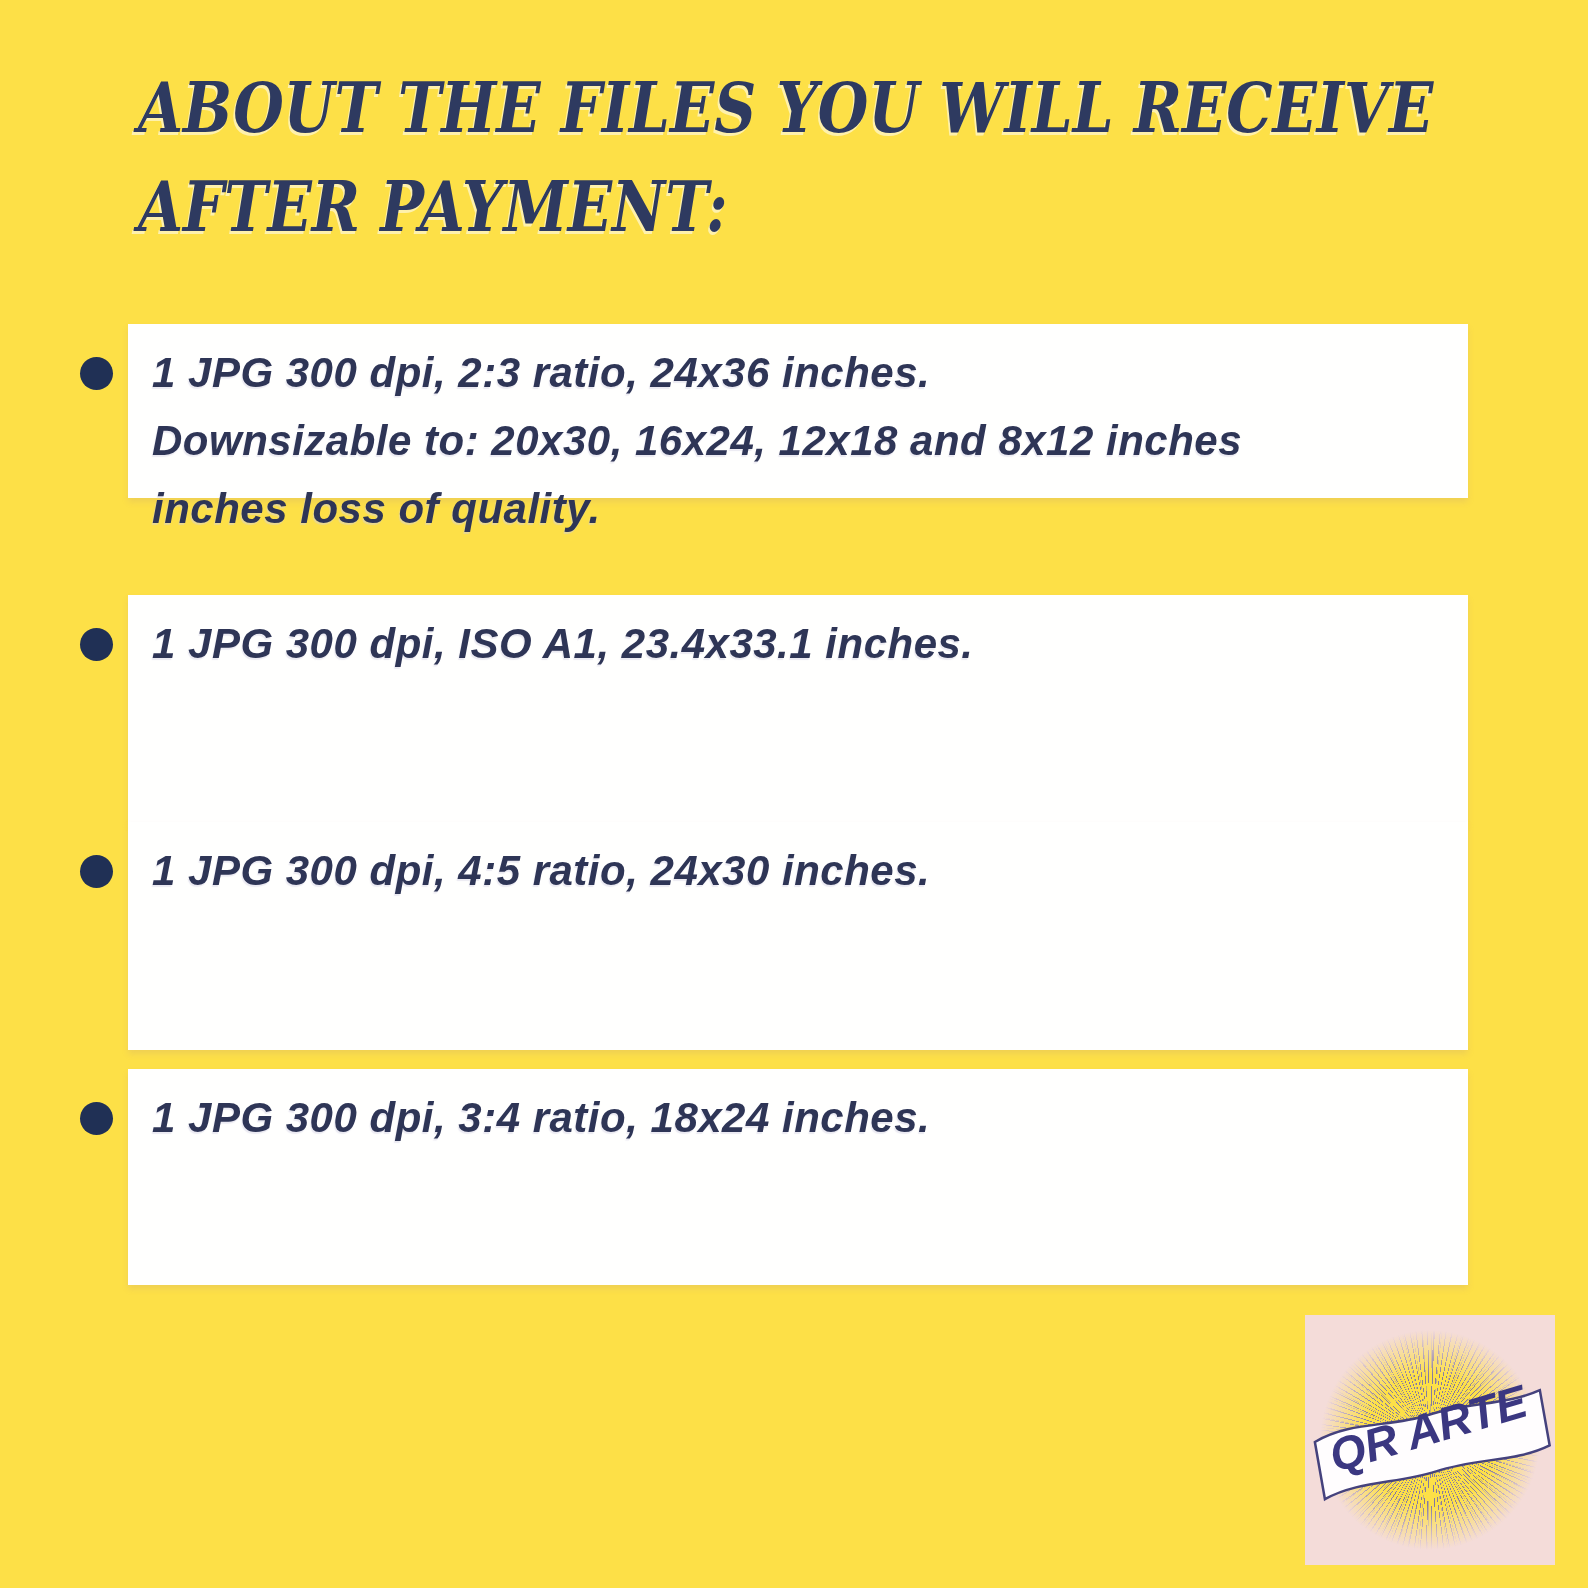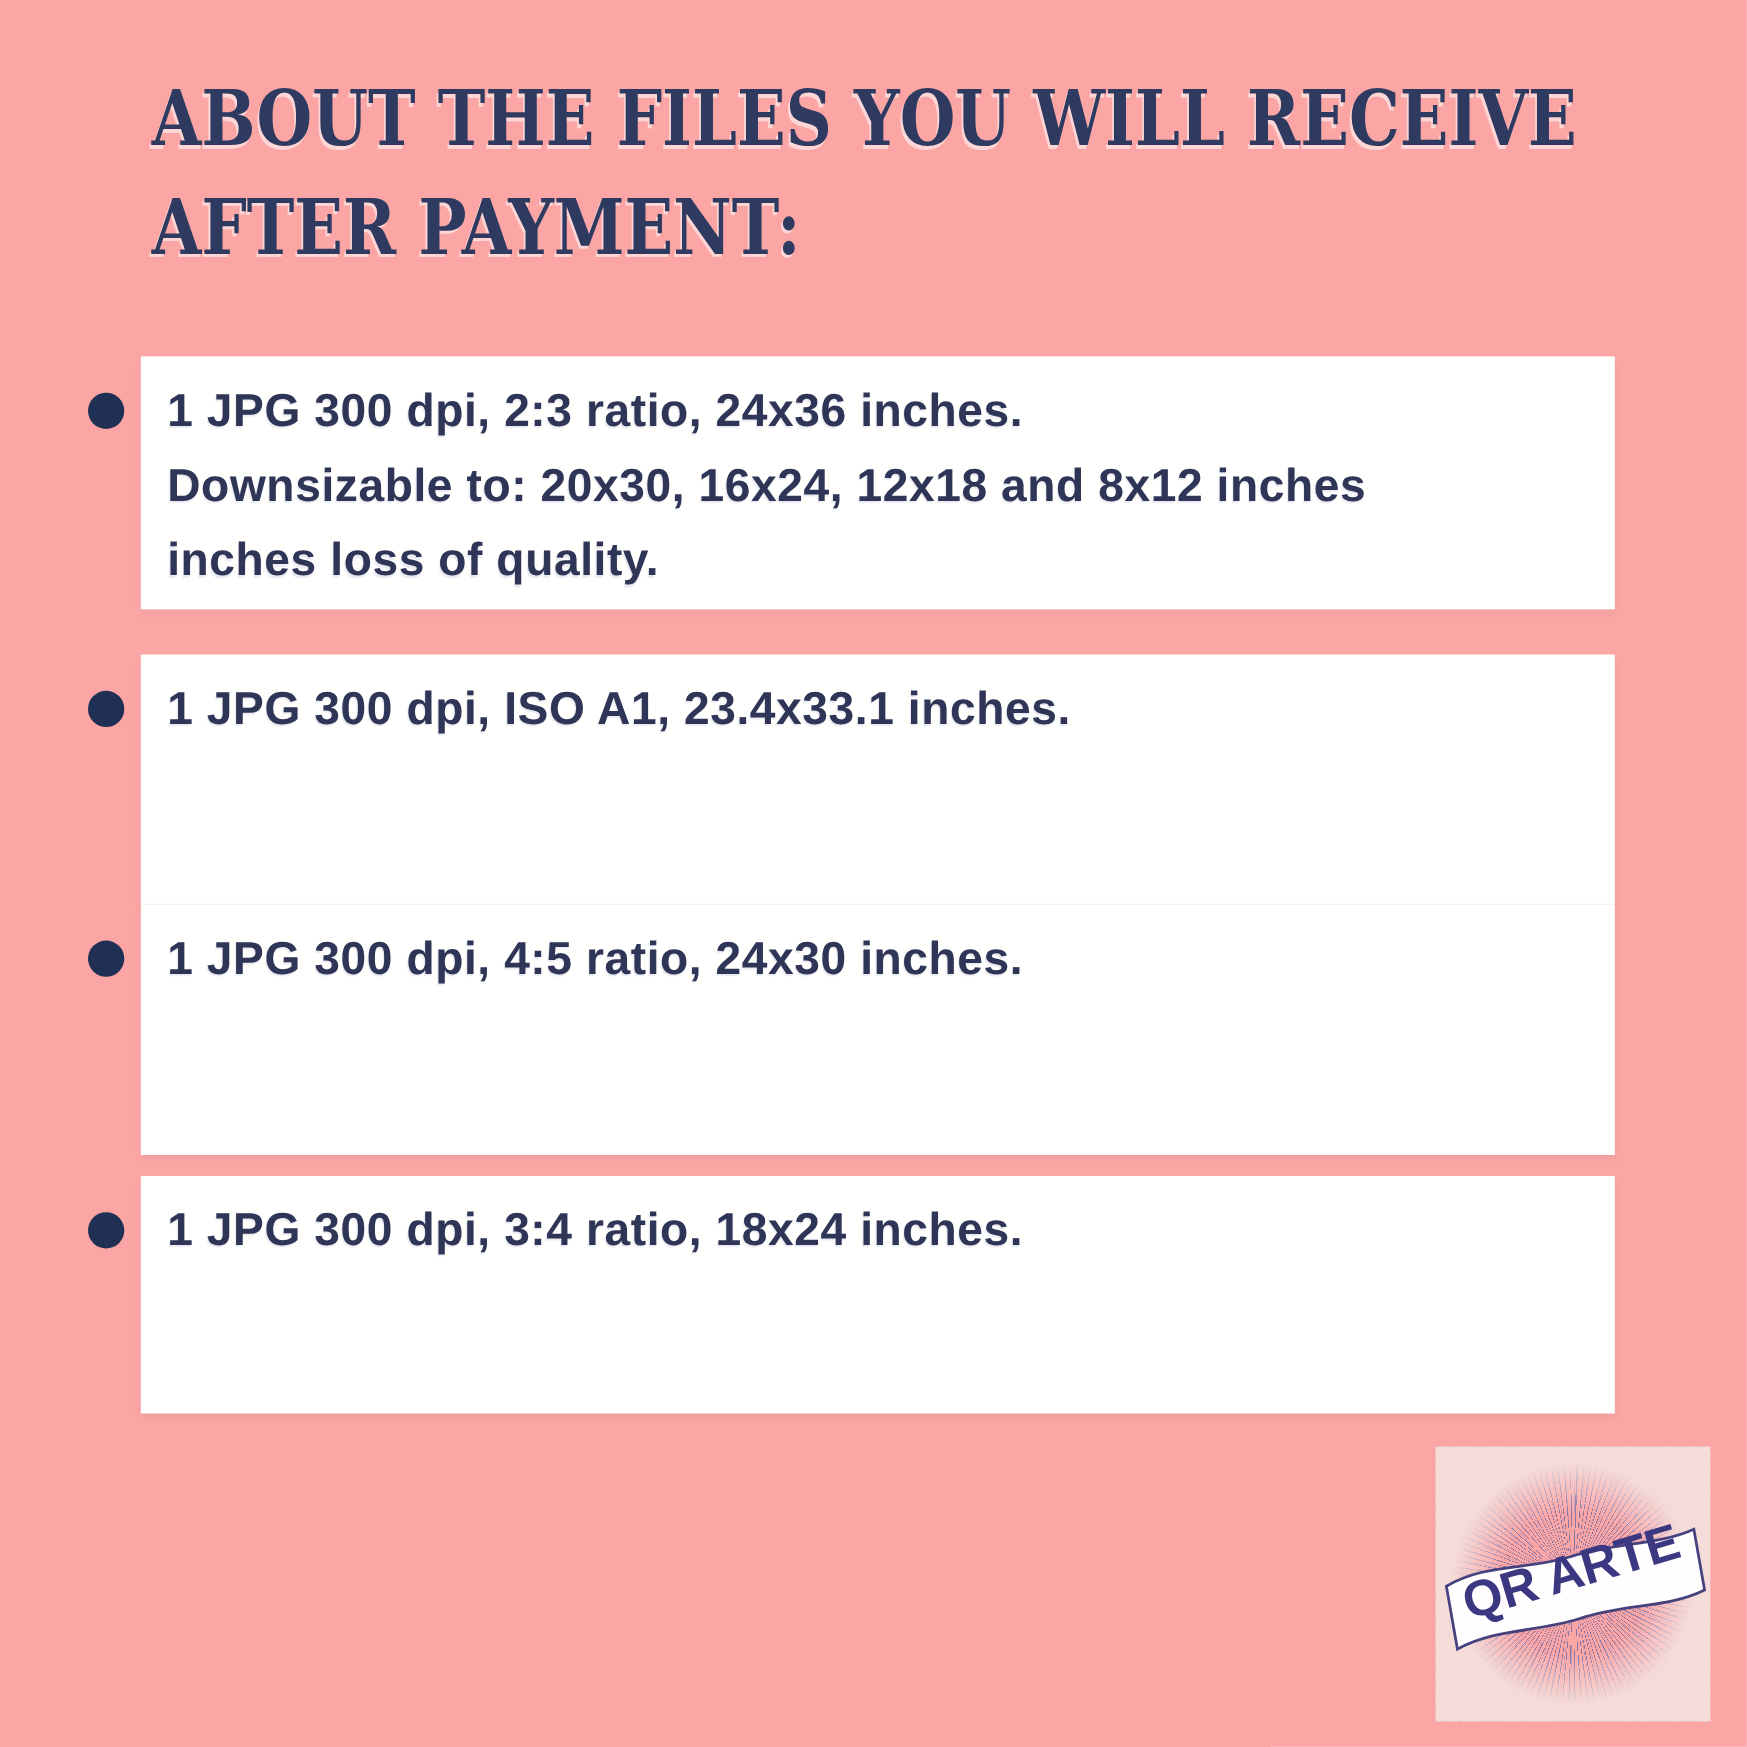--- a/index.html
+++ b/index.html
@@ -5,21 +5,22 @@
   html, body { margin: 0; padding: 0; }
   body {
     width: 1588px; height: 1588px;
     background: #f4dcd9;
     font-family: "Liberation Sans", sans-serif;
     overflow: hidden;
   }
   .page {
     position: relative;
     width: 1588px; height: 1588px;
-    background: #fca5a5;
+    background: #fde047;
+    font-style: italic;
   }
 
   
   .title {
     position: absolute;
     left: 138px; top: 58px;
     margin: 0;
     color: #2e3a60;
     font-family: "DejaVu Serif", serif;
     font-weight: 700;
@@ -36,21 +37,21 @@
   }
 
   
   .file-list {
     list-style: none;
     margin: 0; padding: 0;
     position: absolute;
     left: 0; top: 0; width: 100%; height: 100%;
   }
   .file-row { position: absolute; left: 0; width: 100%; }
-  .row1 { top: 324px;  height: 230px; }
+  .row1 { top: 324px;  height: 174px; }
   .row2 { top: 595px;  height: 227px; }
   .row3 { top: 822px;  height: 228px; }
   .row4 { top: 1069px; height: 216px; border-radius: 21px; }
 
   .bullet {
     position: absolute;
     left: 80px; top: 33px;
     width: 33px; height: 33px;
     border-radius: 50%;
     background: #203055;

